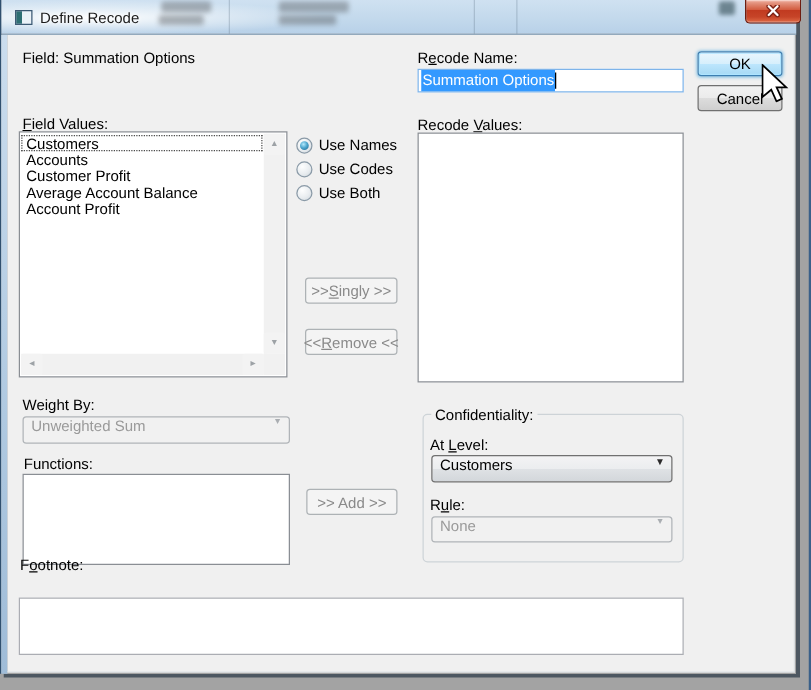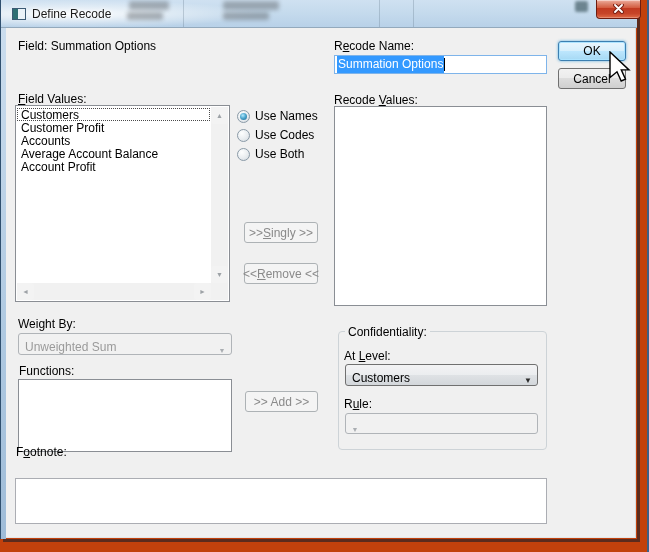--- a/index.html
+++ b/index.html
@@ -1,19 +1,19 @@
 <!DOCTYPE html>
 <html><head>
 <meta charset="utf-8">
 <style>
   * { margin:0; padding:0; box-sizing:border-box; }
   html,body { width:649px; height:552px; overflow:hidden; }
   body { font-family:"Liberation Sans", sans-serif; font-size:12px; color:#000; }
 
-  .screen { position:relative; width:649px; height:552px; background:#c2410c; }
+  .screen { position:relative; width:649px; height:552px; background:#a3a3a3; }
   .edge-right { position:absolute; right:0; top:0; width:2px; height:552px; background:#3A6089; }
 
   .dialog { position:absolute; left:0; top:0; width:637px; height:539px;
             box-shadow:3px 3px 0 rgba(7,25,43,.55); }
 
   
   .titlebar { position:absolute; left:1px; top:0; width:636px; height:28px; overflow:hidden;
               background:linear-gradient(180deg,#CFE1F1 0%,#C3D9EC 55%,#B8D1E8 100%);
               border-bottom:1px solid #93A9BC; }
   .title-glow { position:absolute; left:0; top:0; width:260px; height:28px;
@@ -70,21 +70,21 @@
   .btn-default { border:1px solid #3C7FB1; color:#000;
          background:linear-gradient(180deg,#EAF6FD 0%,#D7EFFC 49%,#BDE6FD 51%,#A6D9F4 100%);
          box-shadow:inset 0 0 0 1px #AEE4FF, 0 0 3px rgba(60,160,220,.8); }
   .btn-disabled { border:1px solid #ADB2B5; background:#F4F4F4; color:#8A8A8A; }
 
   .textbox { position:absolute; background:#fff; border:1px solid #7EB4EA;
              display:flex; align-items:center; padding-left:2px; overflow:hidden; }
   .sel-text { background:#3399FF; color:#fff; padding:15px 1px; line-height:13px; }
   .caret { width:1px; height:13px; background:#000; }
 
-  .combo { position:absolute; border-radius:3px; display:flex; align-items:flex-end; font-size:12px;gap:24px; }
+  .combo { position:absolute; border-radius:3px; display:flex; align-items:flex-start; font-size:12px;gap:24px; }
   .combo .val { padding-left:6px; flex:1; white-space:nowrap; overflow:hidden; }
   .combo .arrow { width:18px; text-align:center; font-size:7px; }
   .combo-enabled { border:1px solid #707070; color:#000;
         background:linear-gradient(180deg,#F3F3F4 0%,#EBEDEF 50%,#DFE2E5 50%,#D3D7DB 100%); }
   .combo-enabled .arrow { color:#2B2B2B; font-size:8px; }
   .combo-disabled { border:1px solid #B0B4B8; background:#F1F1F1; color:#9A9A9A; }
   .combo-disabled .arrow { color:#AAAEB2; }
 
   .radio-row { position:absolute; left:237px; display:flex; align-items:center; height:14px; }
   .radio-circle { width:13px; height:13px; border-radius:50%; border:1px solid #8A9AA7; position:relative;
@@ -173,22 +173,22 @@
     </div>
 
     <div class="btn btn-default" id="ok-button">OK</div>
     <div class="btn btn-normal" id="cancel-button">Cancel</div>
 
     <div class="lbl" id="field-values-label"><span></span><span class="mn">F</span><span>ield Values:</span></div>
 
     <div class="listbox" id="field-values-listbox">
       <div class="lb-items">
         <div class="lb-item focused">Customers</div>
+        <div class="lb-item">Accounts</div>
         <div class="lb-item">Customer Profit</div>
-        <div class="lb-item">Accounts</div>
         <div class="lb-item">Average Account Balance</div>
         <div class="lb-item">Account Profit</div>
       </div>
       <div class="vscroll">
         <div class="sb-btn sb-up">
             <span>▲</span>
           </div>
         <div class="sb-btn sb-down">
             <span>▼</span>
           </div>
@@ -244,20 +244,21 @@
     <div class="groupbox" id="confidentiality-group">
       <div class="group-label">Confidentiality:</div>
     </div>
     <div class="lbl" id="at-level-label"><span>At </span><span class="mn">L</span><span>evel:</span></div>
     <div class="combo combo-enabled" id="at-level-combo">
       <span class="val">Customers</span>
       <span class="arrow">▼</span>
     </div>
     <div class="lbl" id="rule-label"><span>R</span><span class="mn">u</span><span>le:</span></div>
     <div class="combo combo-disabled" id="rule-combo">
+      <span class="val">None</span>
       <span class="arrow">▼</span>
     </div>
 
     <div class="lbl" id="footnote-label"><span>F</span><span class="mn">o</span><span>otnote:</span></div>
     <div id="footnote-input"></div>
 
     <svg id="mouse-cursor" width="22" height="31" viewBox="0 0 22 31">
       <polygon points="1,1 1,26.6 8,20.8 12.2,30 16.5,28.1 12.3,18.9 20,18.9" fill="#FFFFFF" stroke="#000000" stroke-width="1.4" stroke-linejoin="miter"></polygon>
     </svg>
 

